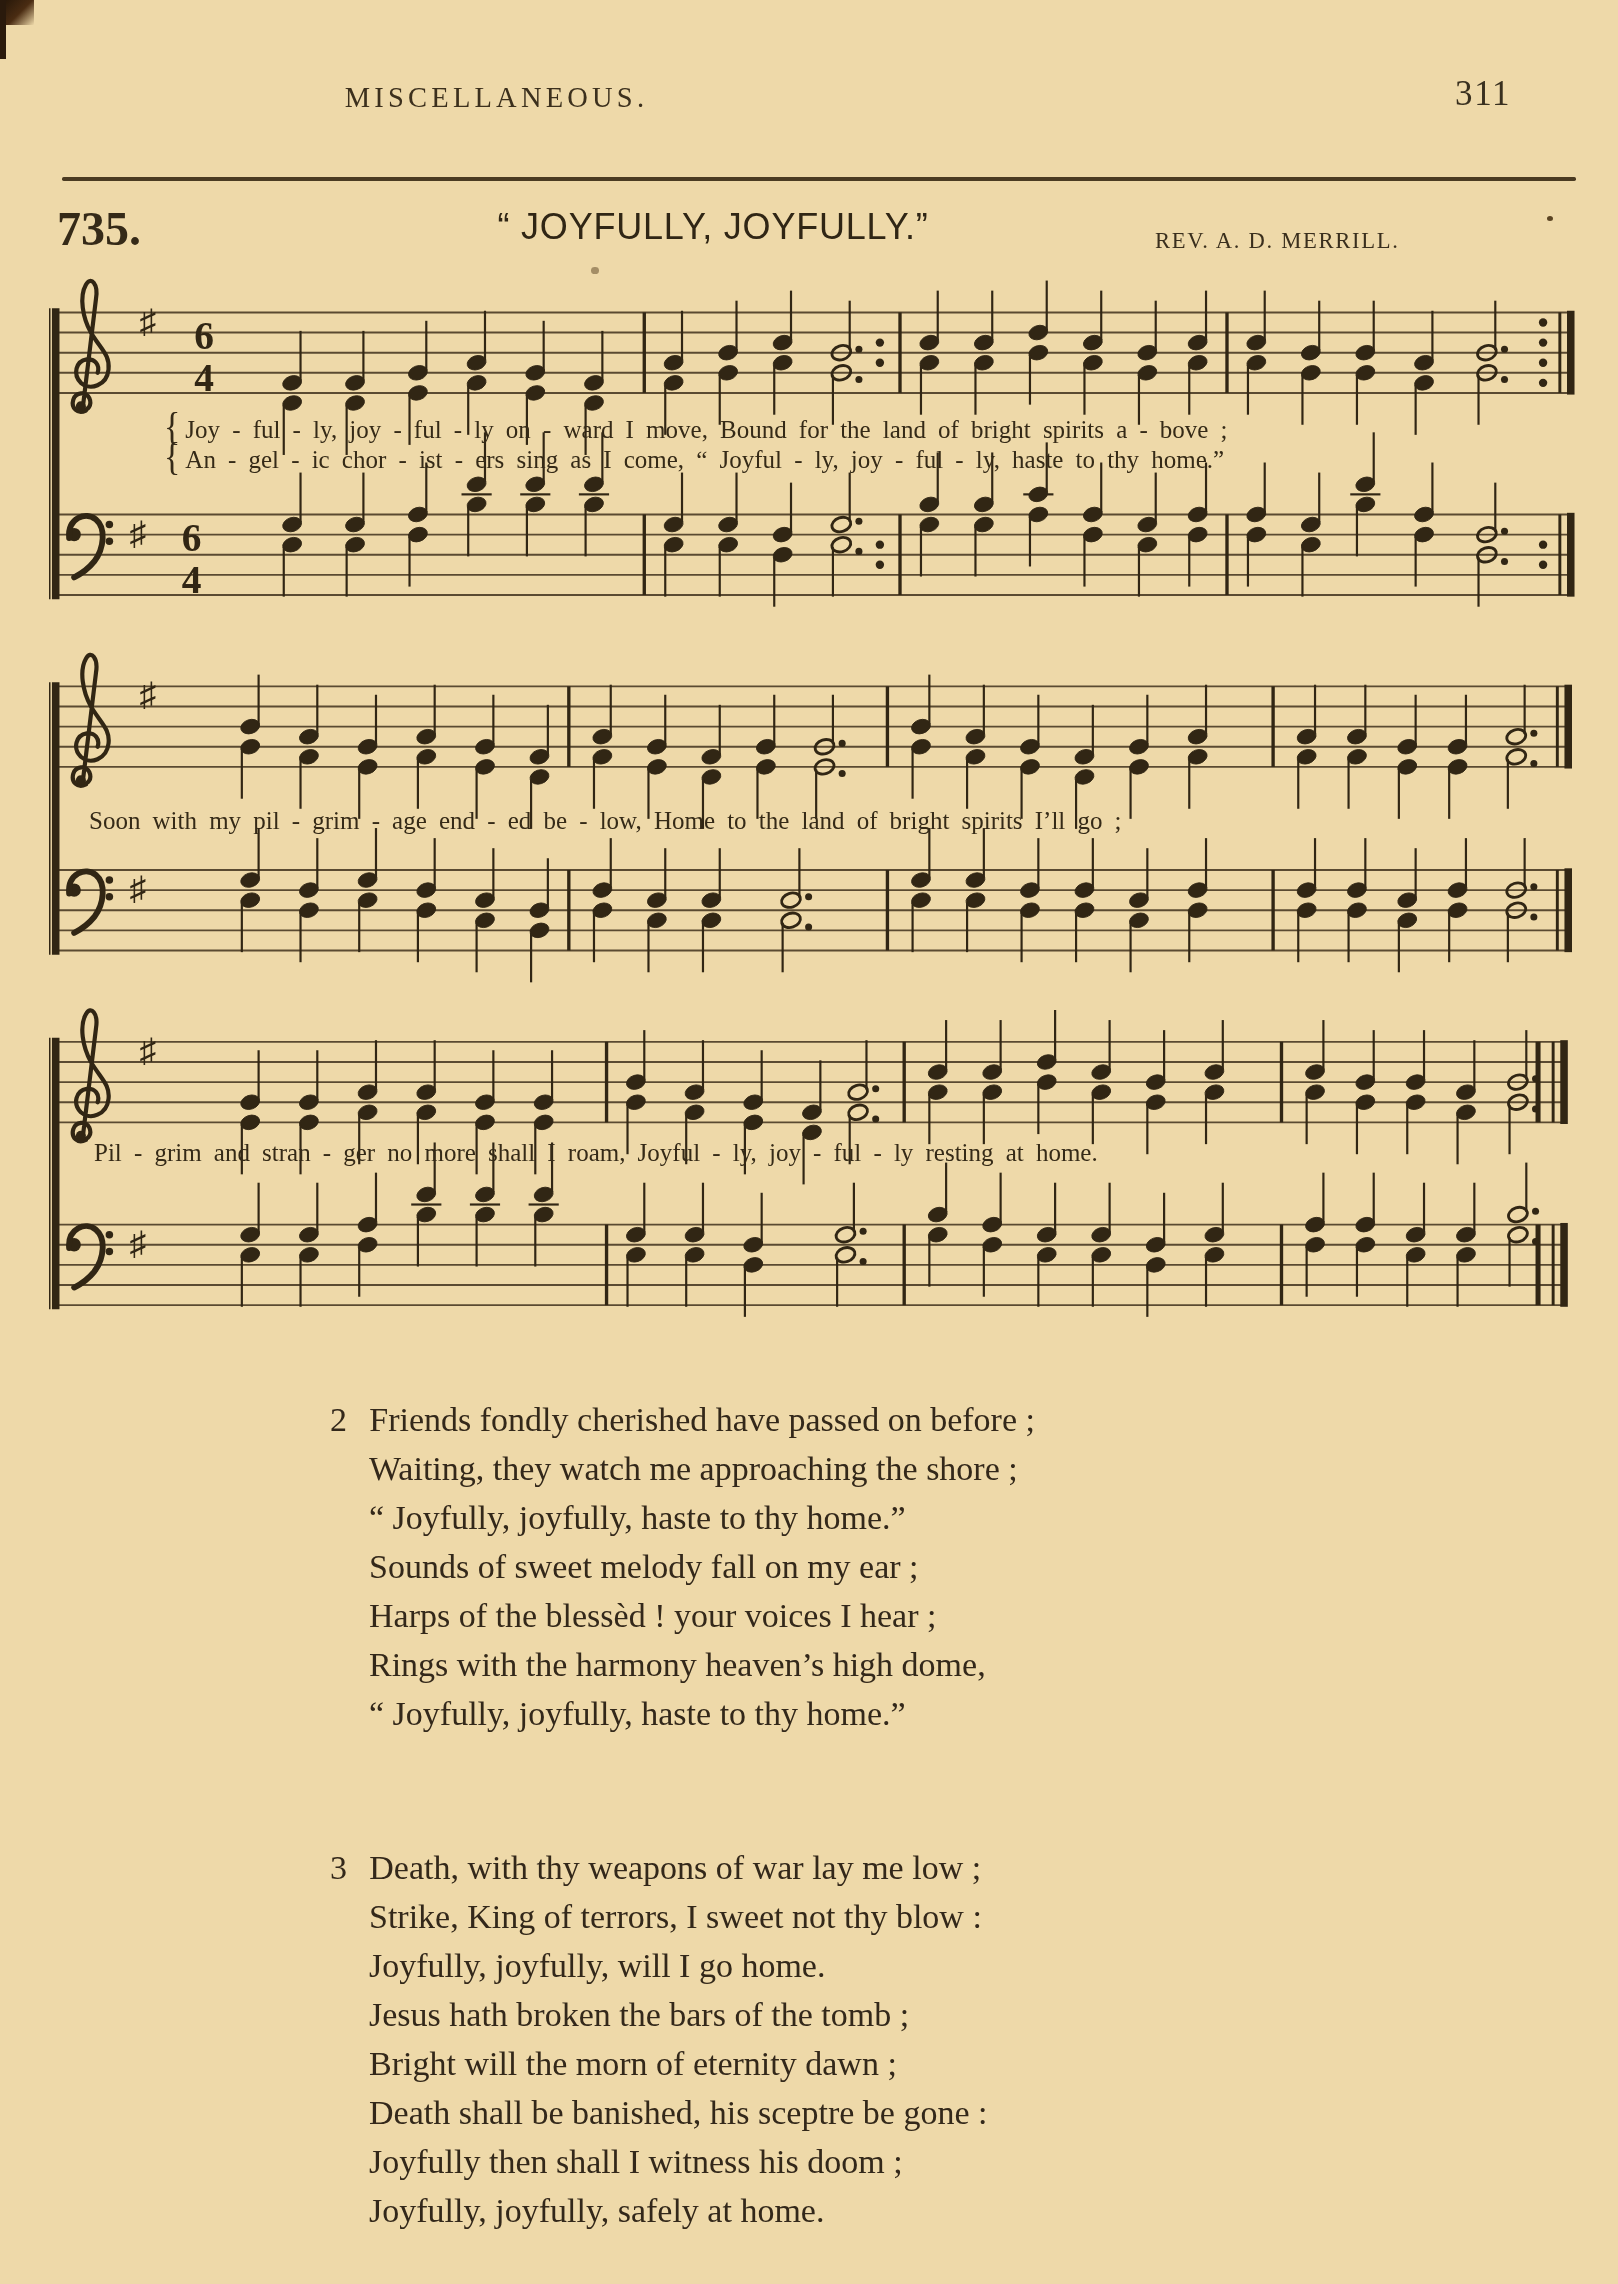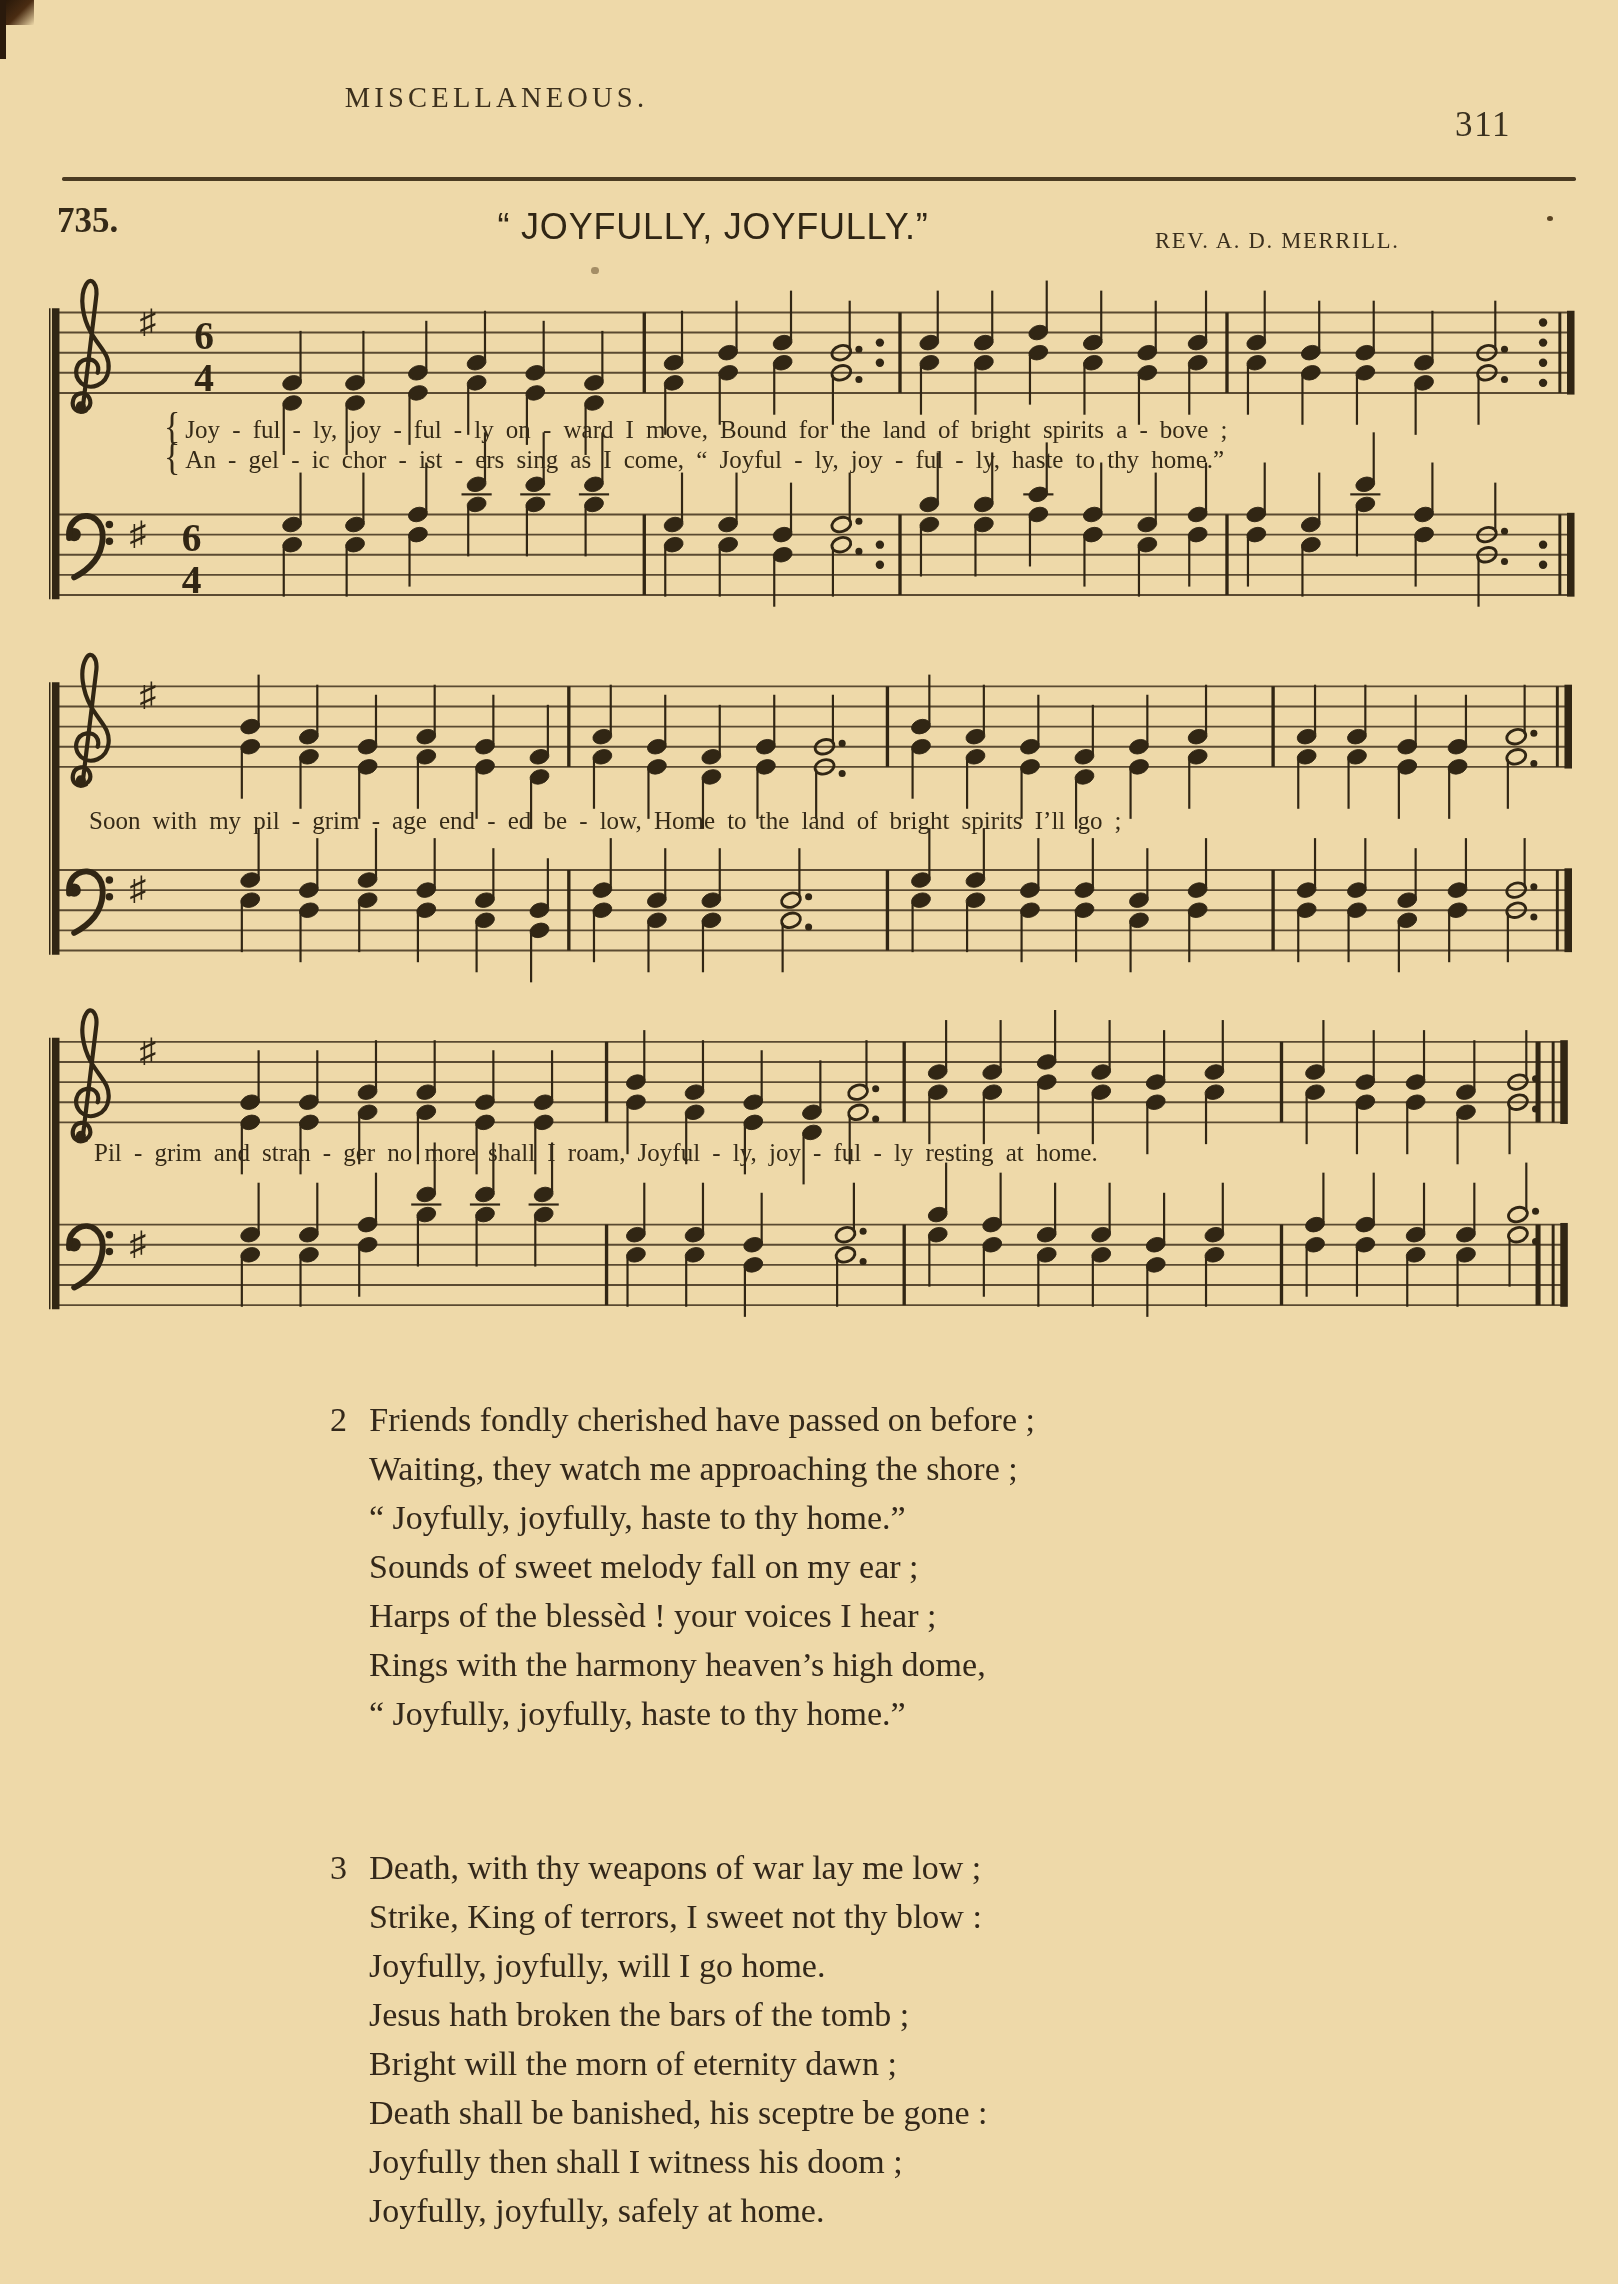--- a/index.html
+++ b/index.html
@@ -10,24 +10,24 @@
       radial-gradient(1006px 671px at 30% 18%, rgba(214,170,100,0.10), rgba(0,0,0,0) 60%),
       linear-gradient(100deg,#e0c globalization 0%,#eccf9c 0%, #ecd7a4 14%, #f0dcae 55%, #f3e3ba 100%);
     background-color:#eed9a9;
     font-family:"Liberation Serif", serif;
     color:#33281a;
   }
   .abs{position:absolute;}
   .nowrap{white-space:nowrap;font-family:Liberation Serif, serif;}
   #hdr-title{left:329px;top:82px;width:335px;text-align:center;
     font-size:28.5px;letter-spacing:4.2px;color:#3c301d;}
-  #page-num{left:1455px;top:74px;font-size:35px;color:#39301f;letter-spacing:1.7px;margin-top:31px;}
+  #page-num{left:1455px;top:74px;font-size:35px;color:#39301f;letter-spacing:1.7px;}
   #top-rule{left:62px;top:177px;width:1514px;height:3.4px;background:#4b3b22;
     border-top:0.8px solid rgba(75,59,34,.45);border-radius:1.7px;}
-  #hymn-num{left:57px;top:201px;font-size:35px;font-weight:bold;color:#352a18;}
+  #hymn-num{left:57px;top:201px;font-size:48px;font-weight:bold;color:#352a18;}
   #hymn-title{left:495px;top:206px;width:436px;text-align:center;
     font-family:"Liberation Sans", sans-serif;font-weight:normal;
     font-size:36px;letter-spacing:0.8px;color:#3026155;color:#302615;}
   #attrib{left:1155px;top:228px;font-size:22.6px;letter-spacing:1.7px;color:#3a2f1d;}
   .lyric{font-size:25px;color:#352a17;word-spacing:5.9px;}
   .brace{font-size:34px;display:inline-block;transform:scaleY(1.15);margin-right:5px;color:#352a17;}
   #lyr1{left:164px;top:408px;}
   #lyr2{left:164px;top:438px;}
   #lyr3{left:89px;top:807px;}
   #lyr4{left:94px;top:1139px;}

